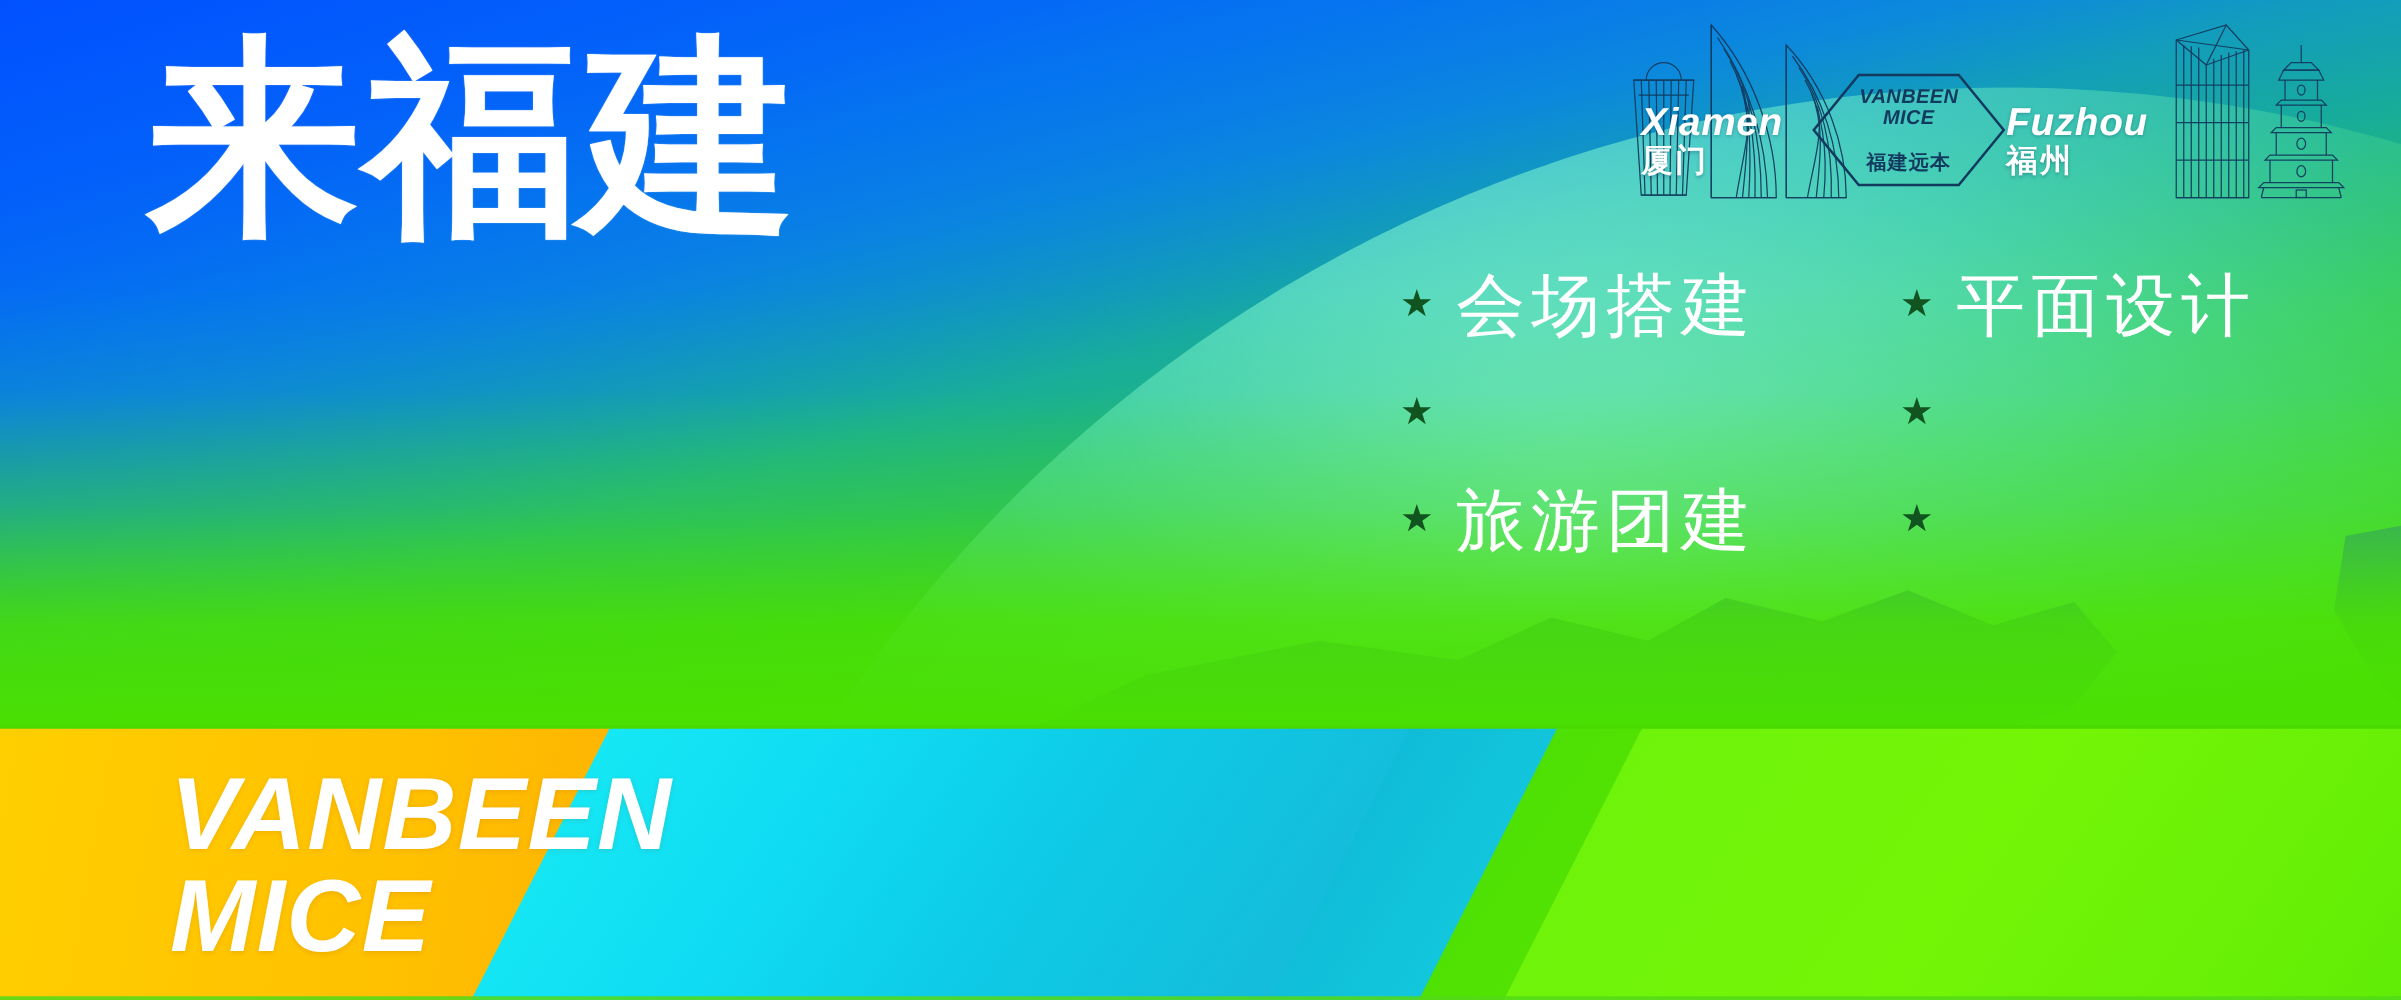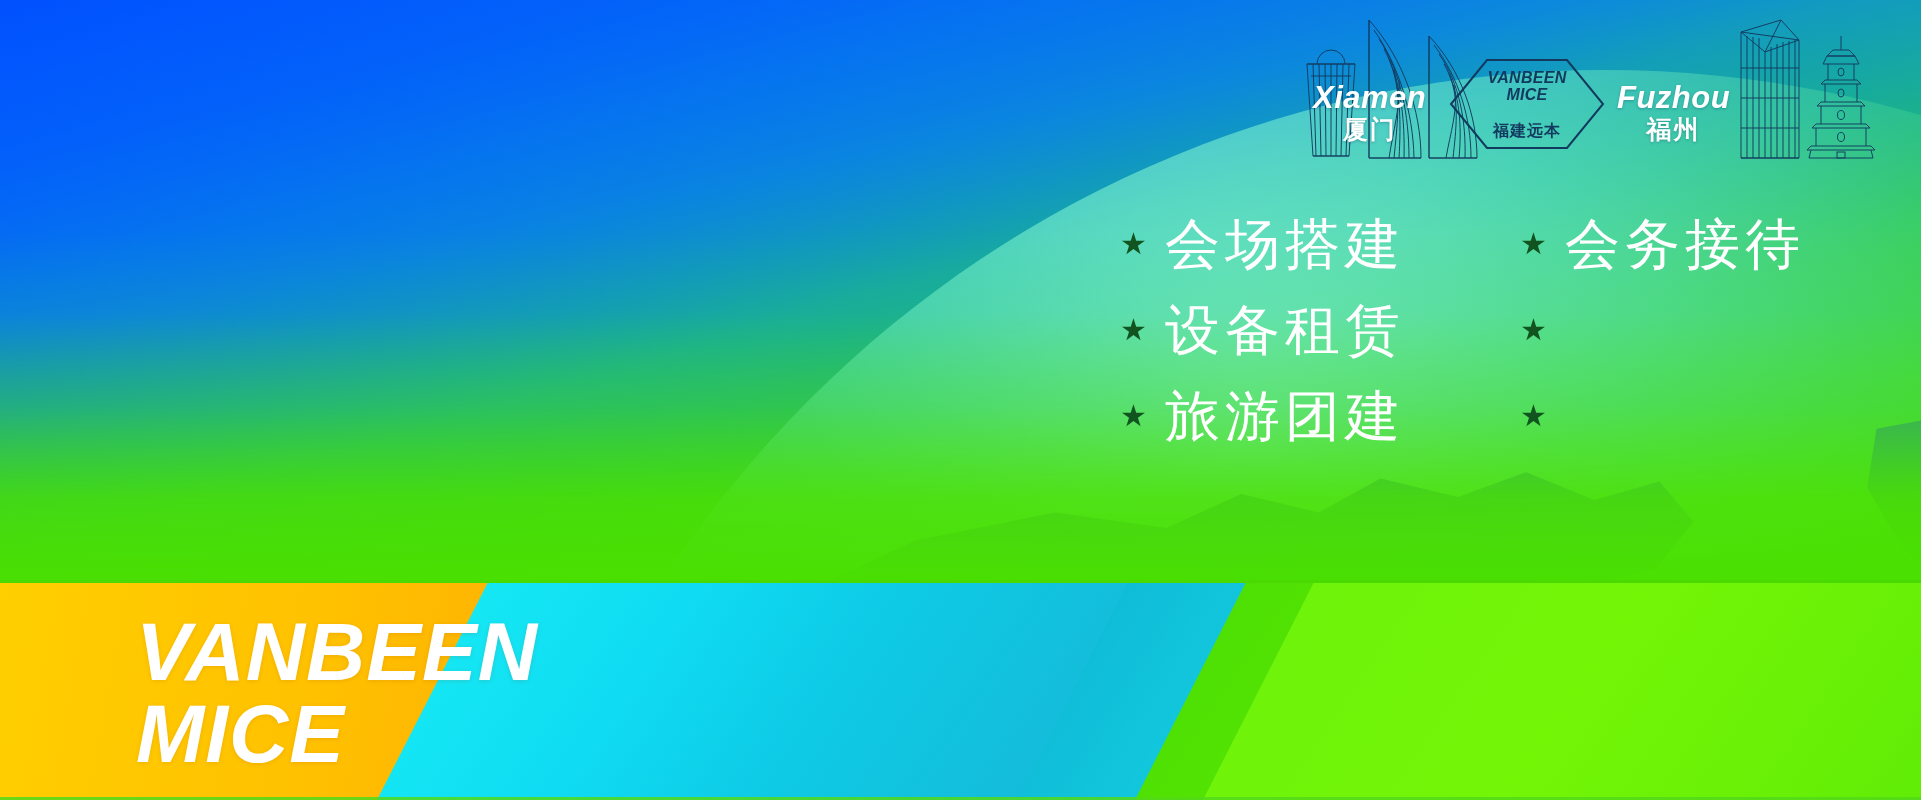--- a/index.html
+++ b/index.html
@@ -93,34 +93,34 @@
   #citystrip{
     position:absolute;left:1295px;top:6px;
     width:620px;height:170px;
     z-index:7;
   }
   .landmarks{position:absolute;left:0;top:0;width:620px;height:170px;}
   .landmarks svg{display:block;width:100%;height:100%;}
   .city-label{
     position:absolute;
     color:#fff;
-    text-align:center;
+    text-align:left;
     line-height:1;
     text-shadow:0 1px 3px rgba(0,40,80,.30);
   }
   .city-en{
     font-size:31px;font-weight:900;font-style:italic;letter-spacing:.5px;
     display:block;
   }
   .city-cn{
     font-size:25px;font-weight:700;letter-spacing:2px;
     display:block;margin-top:4px;
   }
   #xiamen-label{left:18px;top:76px;}
-  #fuzhou-label{left:322px;top:76px;}
+  #fuzhou-label{left:310px;top:76px;}
 
   #hexlogo{
     position:absolute;left:152px;top:48px;width:160px;height:100px;
   }
   #hexlogo svg{display:block;width:100%;height:100%;}
   #hexlogo .hex-text{
     position:absolute;left:0;top:0;width:160px;height:100px;
     display:flex;flex-direction:column;align-items:center;justify-content:center;
     color:#123a5e;line-height:1;
   }
@@ -286,20 +286,21 @@
               <path d="M2026 944 L2060 934 L2078 962 L2058 994 L2030 980 Z"></path>
             </g>
           </svg>
         </div>
       </div>
     </div>
 
     <div id="main-green"></div>
 
     <div id="headline">
+      <div class="hl-line" id="hl1">来福建</div>
     </div>
 
     <div id="citystrip">
 
       <div class="landmarks">
         <svg viewBox="0 0 620 170" preserveAspectRatio="none">
           <g fill="none" stroke="#123a5e" stroke-width="1" opacity="0.95">
 
             <g>
               <path d="M22 58 a14 14 0 0 1 28 0"></path>
@@ -392,25 +393,24 @@
       </div>
     </div>
 
     <div id="services">
       <div class="svc">
         <span class="star">★</span>
         <span class="txt">会场搭建</span>
       </div>
       <div class="svc col-r">
         <span class="star">★</span>
-        <span class="txt">会务接待</span>
+        <span class="txt">平面设计</span>
       </div>
       <div class="svc">
         <span class="star">★</span>
-        <span class="txt">设备租赁</span>
       </div>
       <div class="svc col-r">
         <span class="star">★</span>
       </div>
       <div class="svc">
         <span class="star">★</span>
         <span class="txt">旅游团建</span>
       </div>
       <div class="svc col-r">
         <span class="star">★</span>

